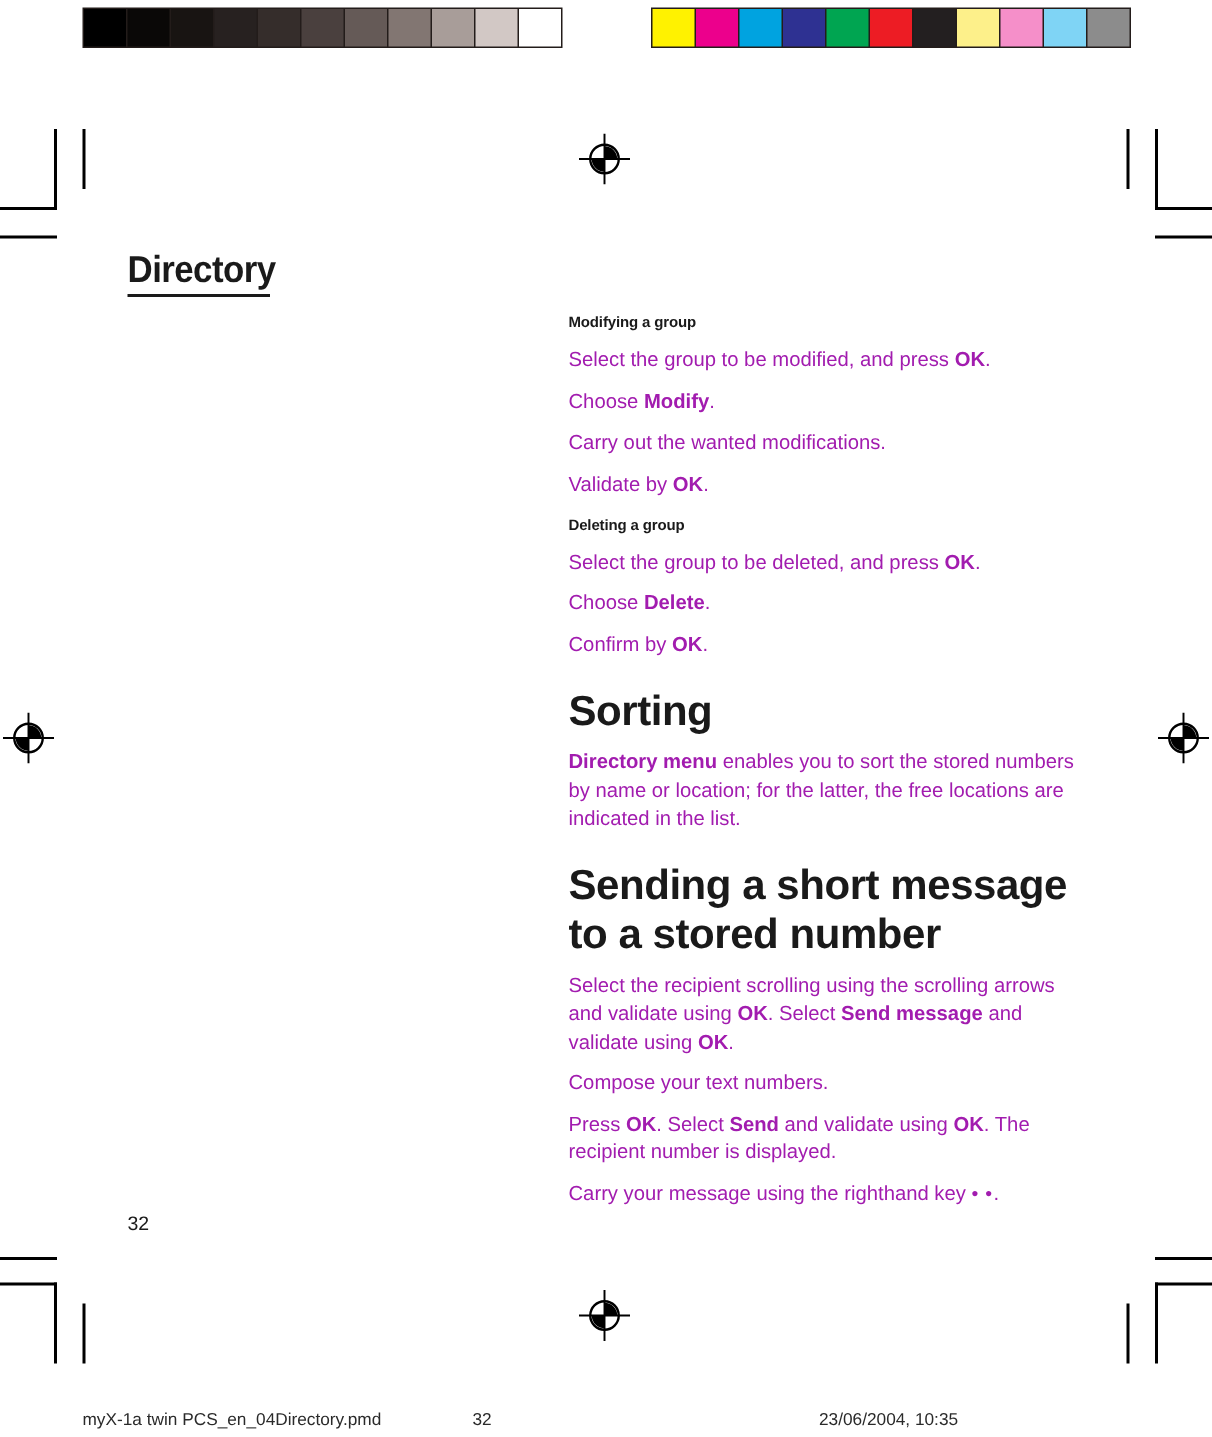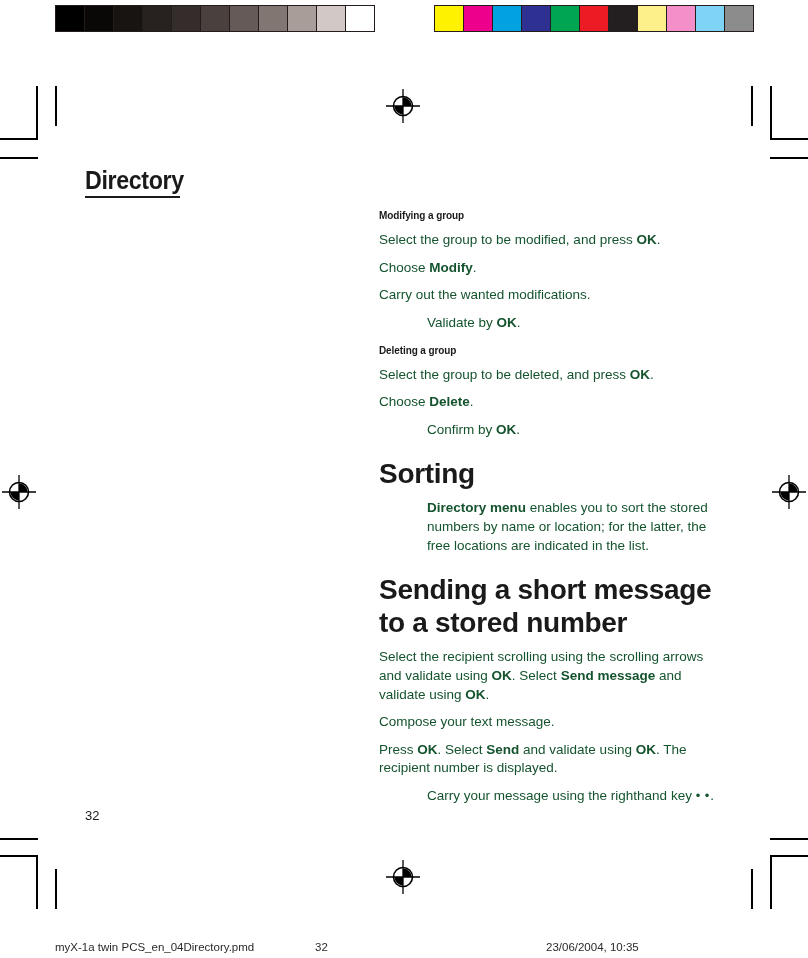--- a/index.html
+++ b/index.html
@@ -97,23 +97,23 @@
     margin: 0 0 9px 0;
     letter-spacing: -0.1px;
     color: #1a1a1a;
   }
   h3.sub.spaced { margin-top: 12px; }
 
   p.body {
     font-size: 13.5px;
     line-height: 1.38;
     margin: 0 0 9px 0;
-    color: #14532d;
-  }
-  p.body:last-child { margin-bottom: 0; margin-left: 48px; }
+    color: #a21caf;
+  }
+  p.body:last-child { margin-bottom: 0; }
   p.body b { font-weight: bold; }
 
   .keydots {
     letter-spacing: 1px;
     font-size: 13px;
   }
 
   #page-number {
     position: absolute;
     left: 85px;
@@ -243,21 +243,21 @@
     </div>
 
   <h2 class="sec spaced">Sorting</h2>
   <div>
       <p class="body"><b>Directory menu</b><span> enables you to sort the stored numbers by name or location; for the latter, the free locations are indicated in the list.</span></p>
     </div>
 
   <h2 class="sec spaced">Sending a short message to a stored number</h2>
   <div>
       <p class="body"><span>Select the recipient scrolling using the scrolling arrows and validate using </span><b>OK</b><span>. Select </span><b>Send message</b><span> and validate using </span><b>OK</b><span>.</span></p>
-      <p class="body"><span>Compose your text message.</span></p>
+      <p class="body"><span>Compose your text numbers.</span></p>
       <p class="body"><span>Press </span><b>OK</b><span>. Select </span><b>Send</b><span> and validate using </span><b>OK</b><span>. The recipient number is displayed.</span></p>
       <p class="body"><span>Carry your message using the righthand key </span><span class="keydots">• •</span><span>.</span></p>
     </div>
 
 </div>
 
 <div id="page-number">32</div>
 
 <div id="footer">
   <span class="f-file">myX-1a twin PCS_en_04Directory.pmd</span>

